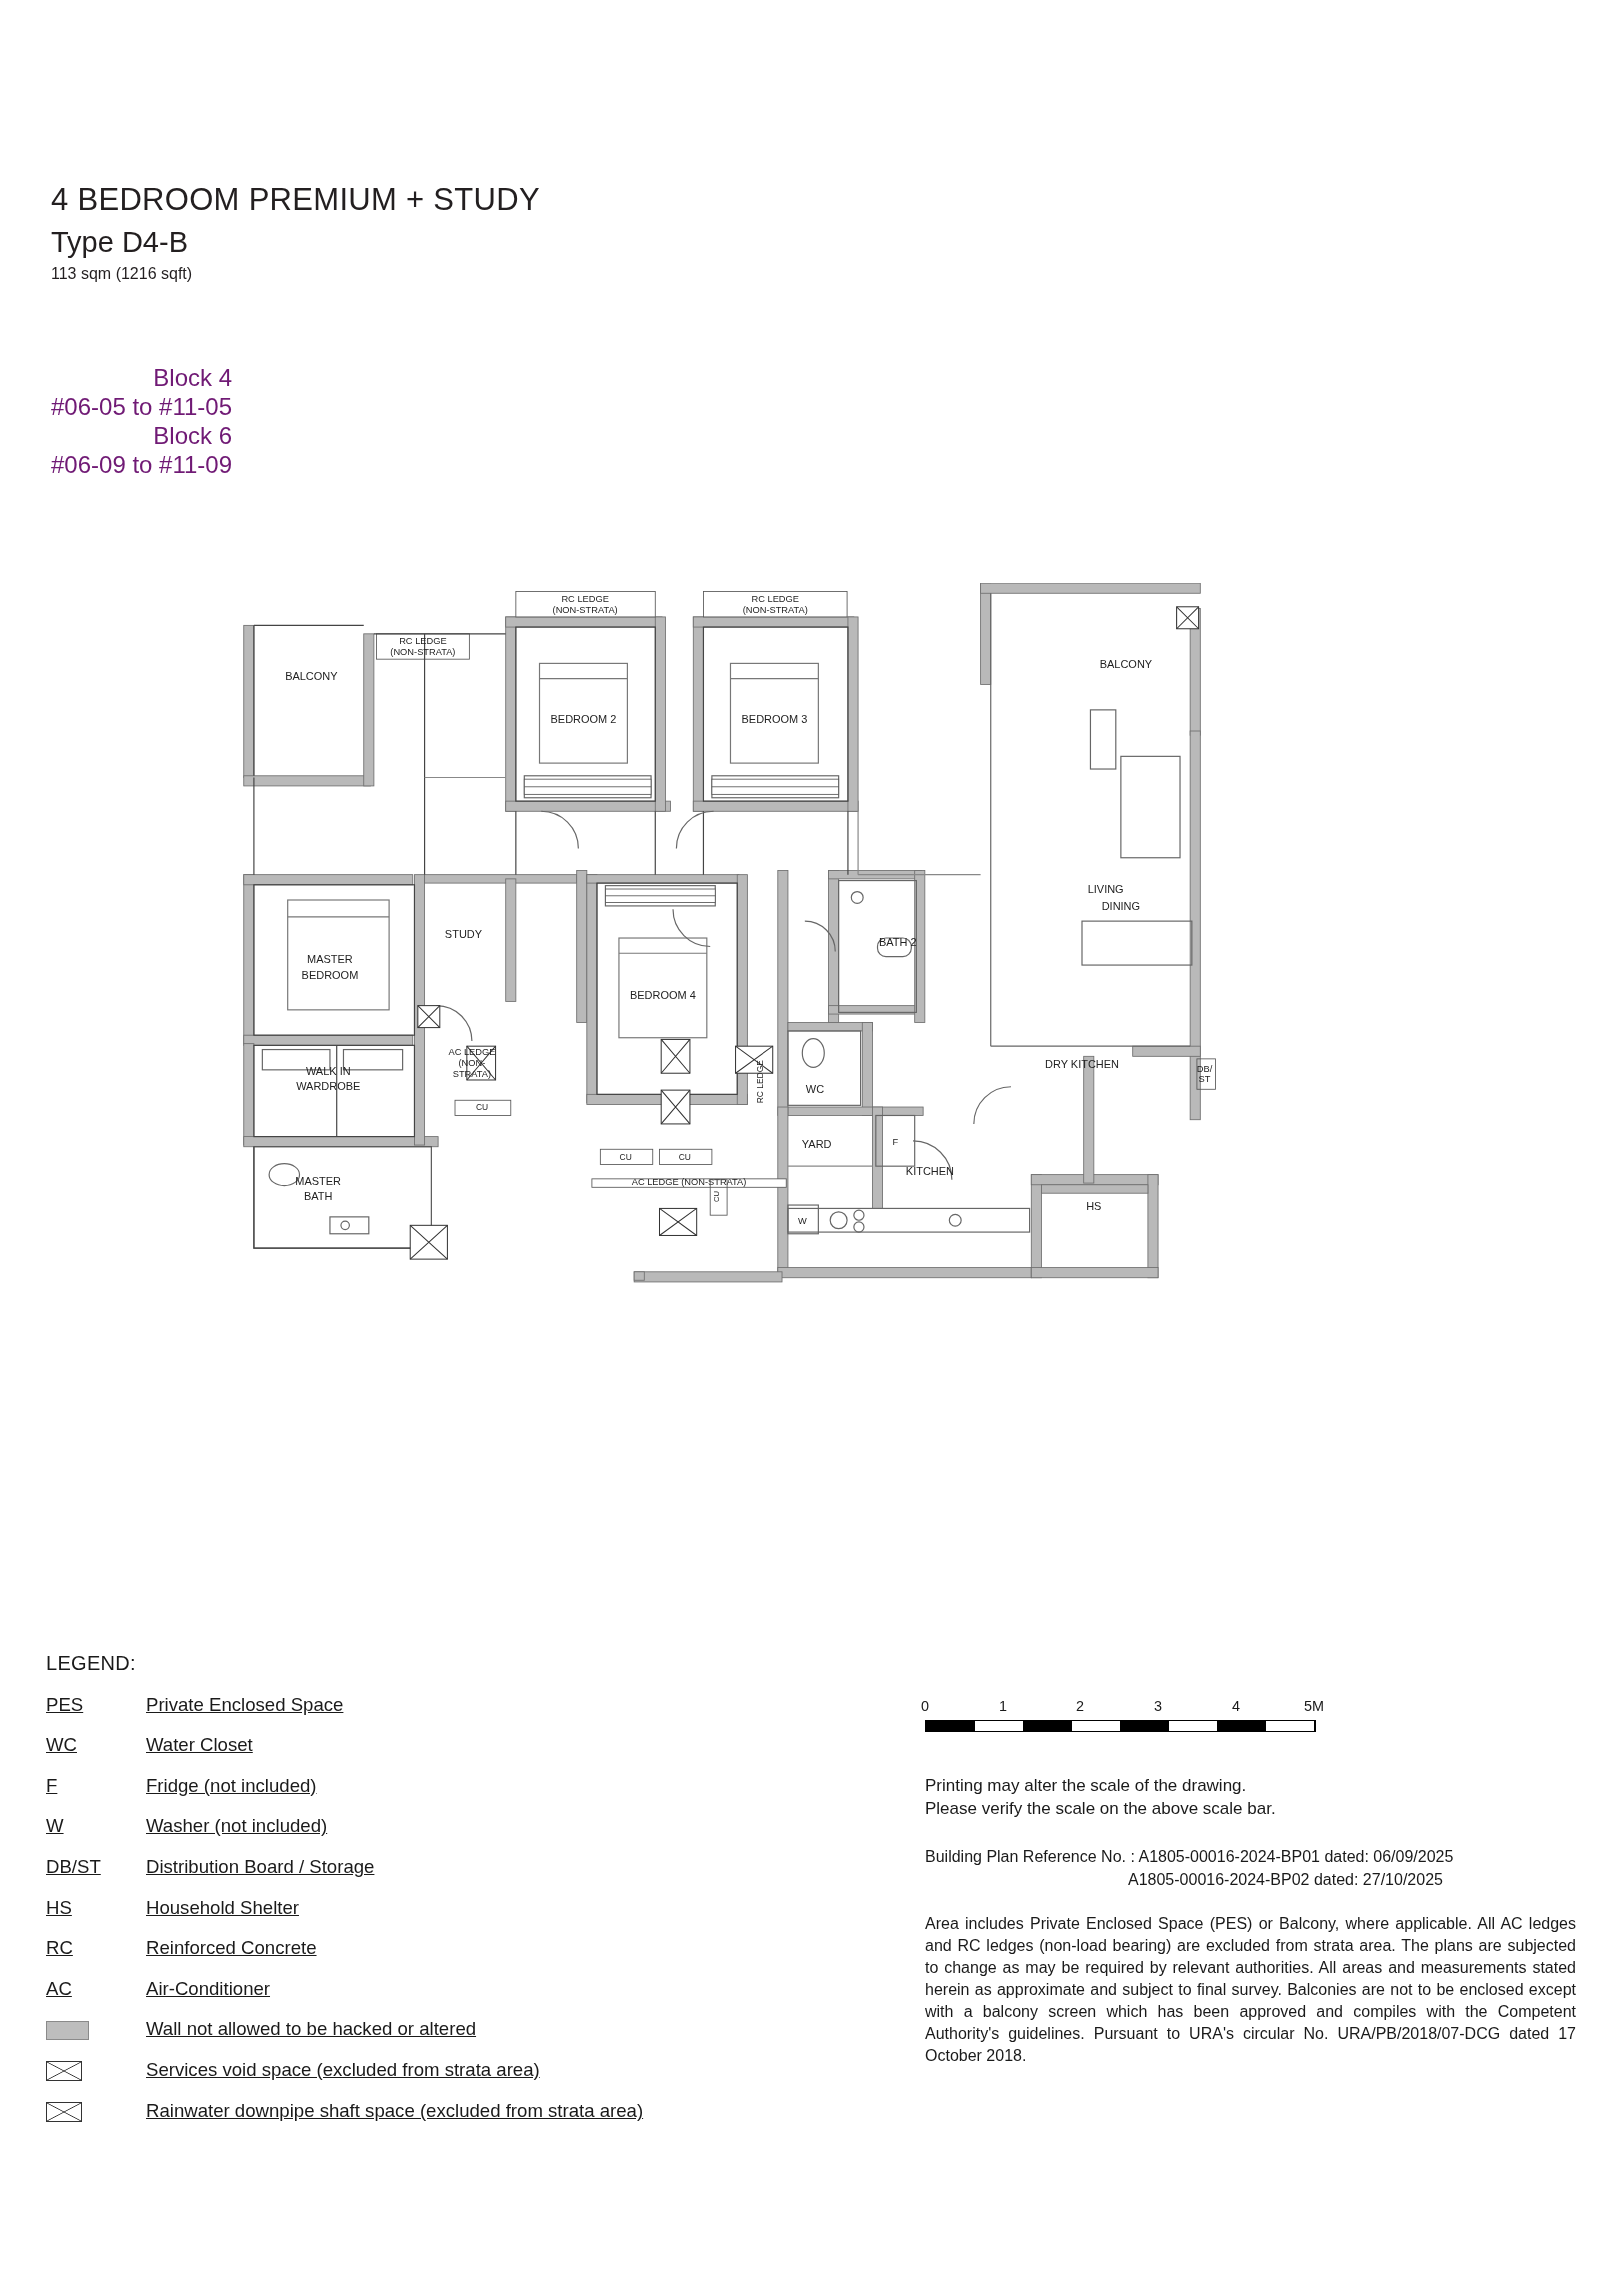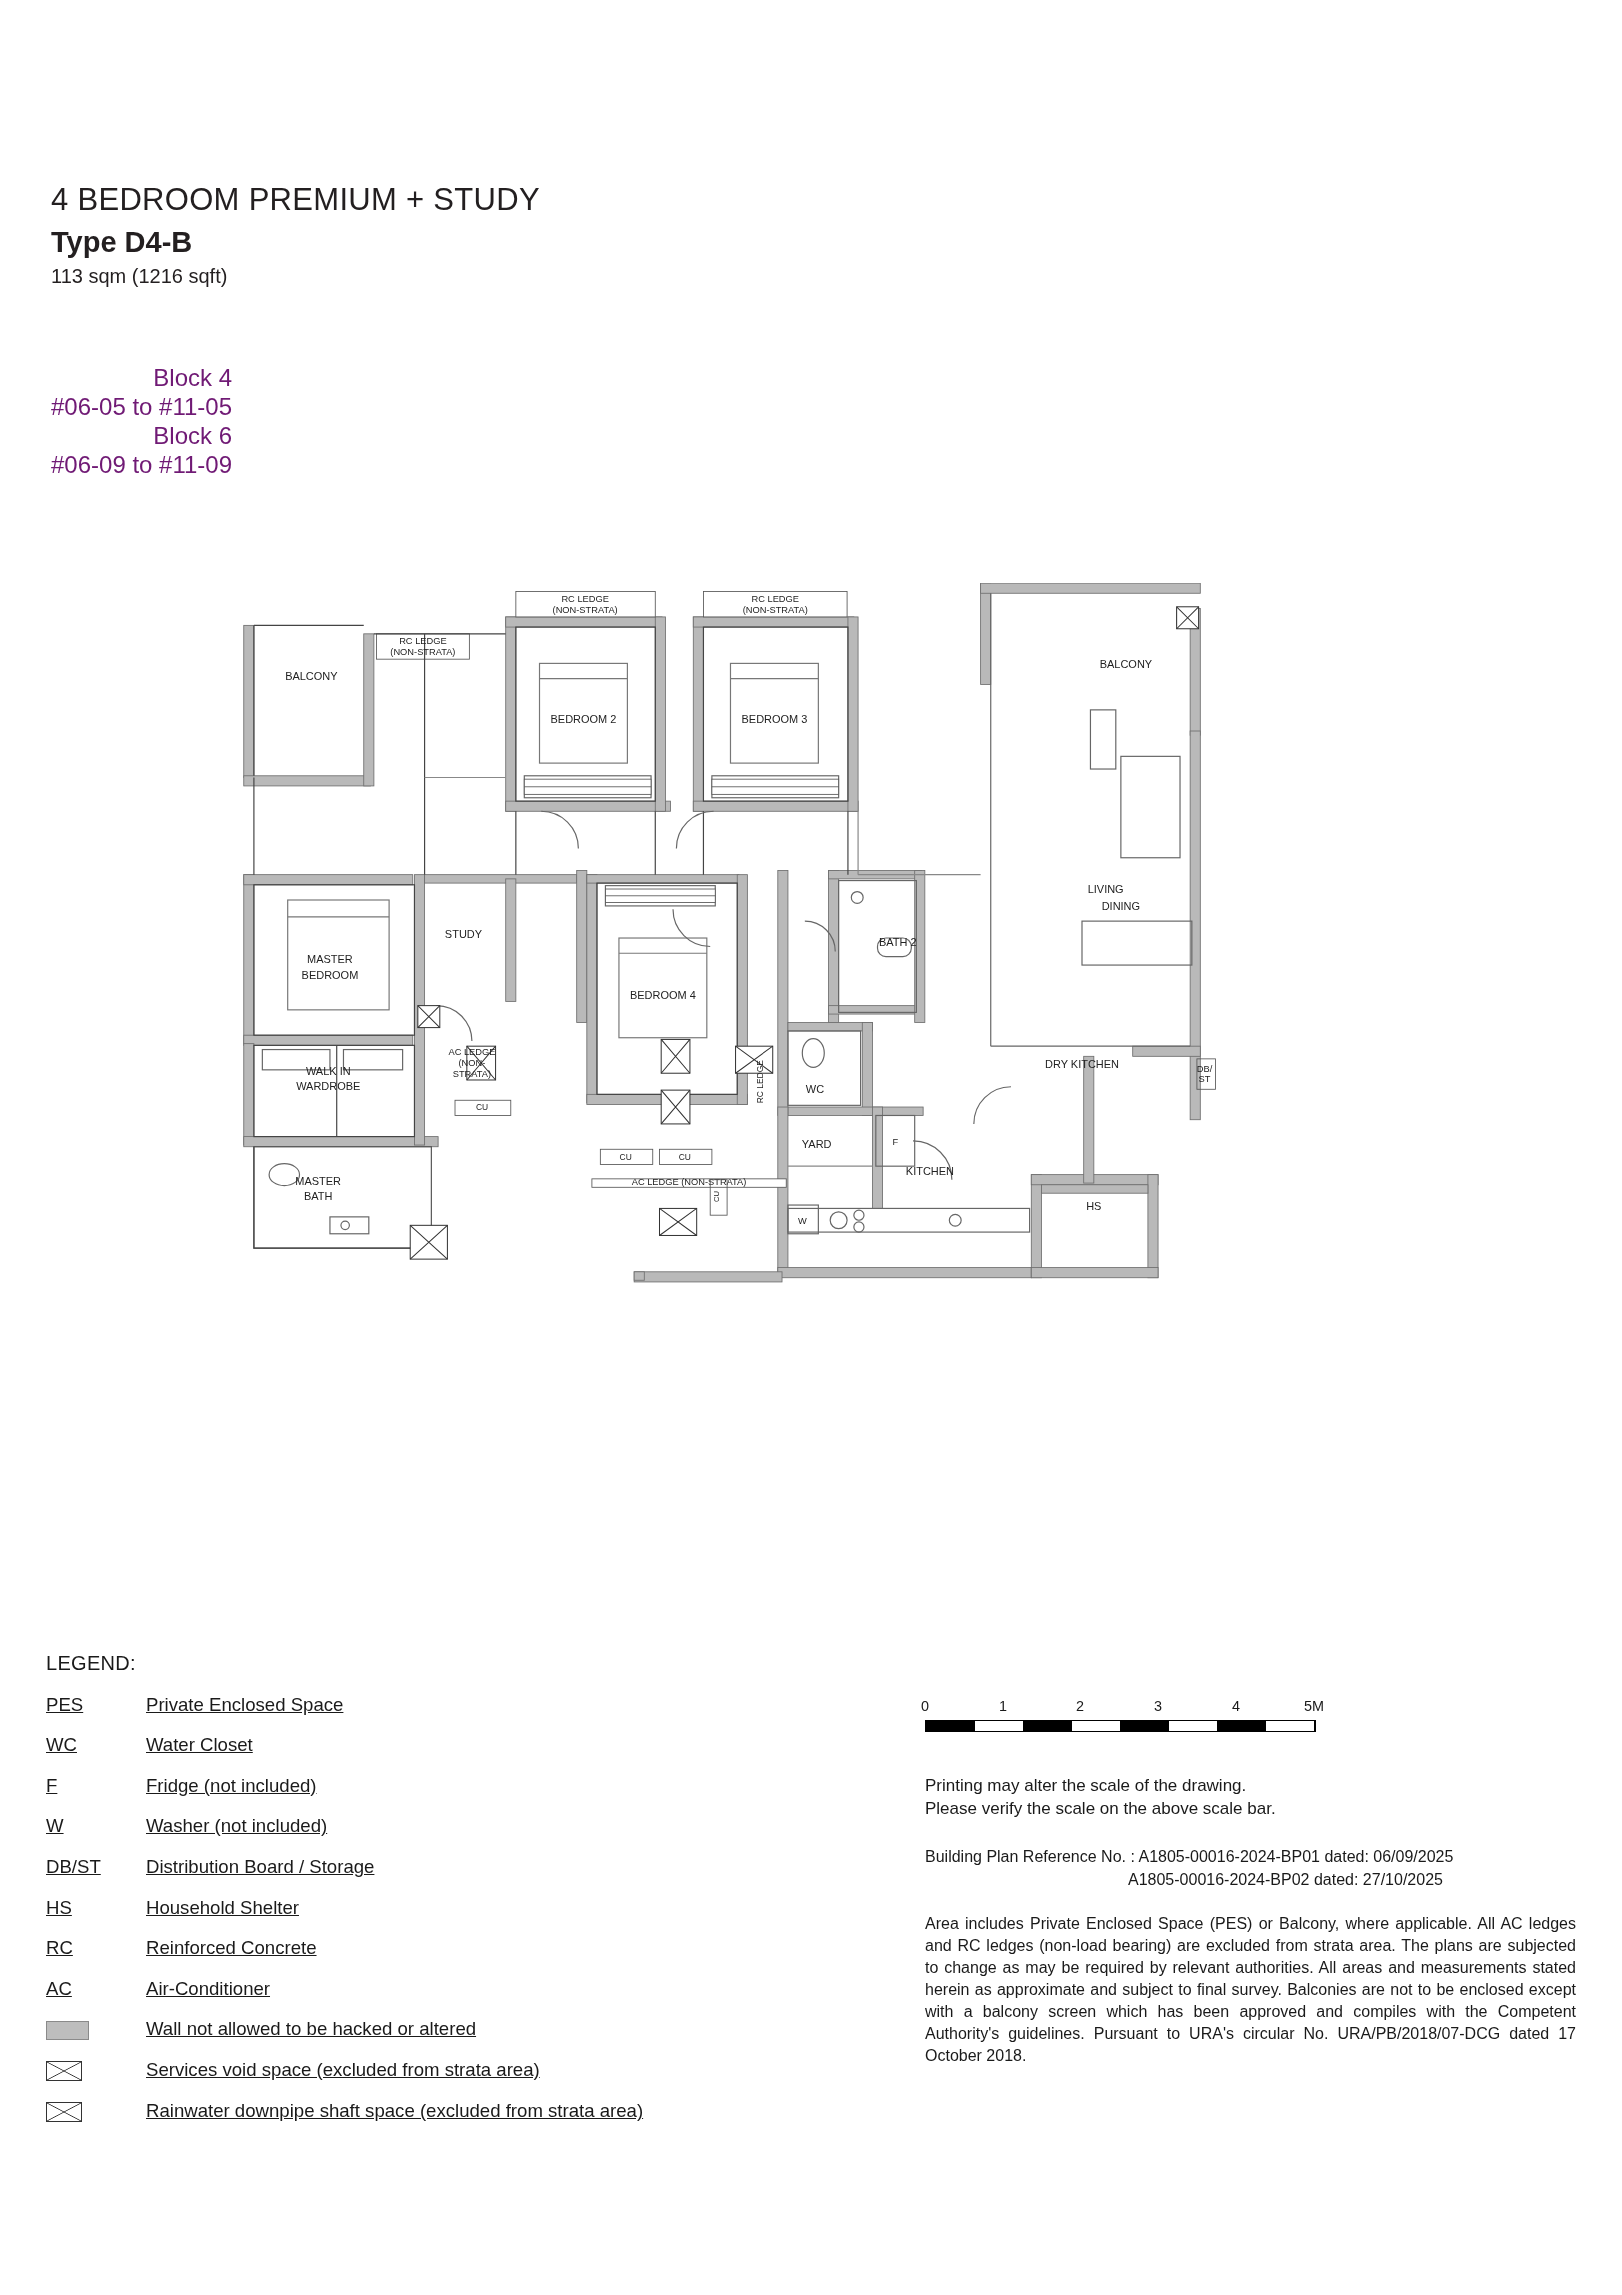--- a/index.html
+++ b/index.html
@@ -2,22 +2,22 @@
 <html style="font-size:13.5px"><head>
 <meta charset="utf-8">
 <style>
   html,body{margin:0;padding:0;background:#ffffff;}
   body{width:1622px;height:2295px;position:relative;font-family:"Liberation Sans",sans-serif;color:#1a1a1a;}
   .page{position:absolute;inset:0;}
 
   
   .hdr{position:absolute;left:51px;top:182px;}
   .hdr .t1{font-size:31px;letter-spacing:0.3px;color:#231f20;}
-  .hdr .t2{font-size:29px;margin-top:7.6px;color:#231f20;font-weight:bold;}
-  .hdr .t3{font-size:20px;margin-top:6.8px;color:#231f20;}
+  .hdr .t2{font-size:29px;margin-top:7.6px;color:#231f20;}
+  .hdr .t3{font-size:16px;margin-top:6.8px;color:#231f20;}
   .blk{position:absolute;left:51px;top:363px;font-size:24px;line-height:29px;color:#701a75;text-align:right;}
 
   
   .plan{position:absolute;left:237px;top:583px;width:1183px;height:972px;}
   .plan svg{display:block;}
 
   
   .legend{position:absolute;left:46px;top:1652px;width:743px;}
   .legend .title{font-size:20px;letter-spacing:0.3px;margin-bottom:18.6px;}
   .lrow{display:flex;align-items:flex-start;margin-bottom:18.6px;font-size:18.6px;text-decoration:underline;}

